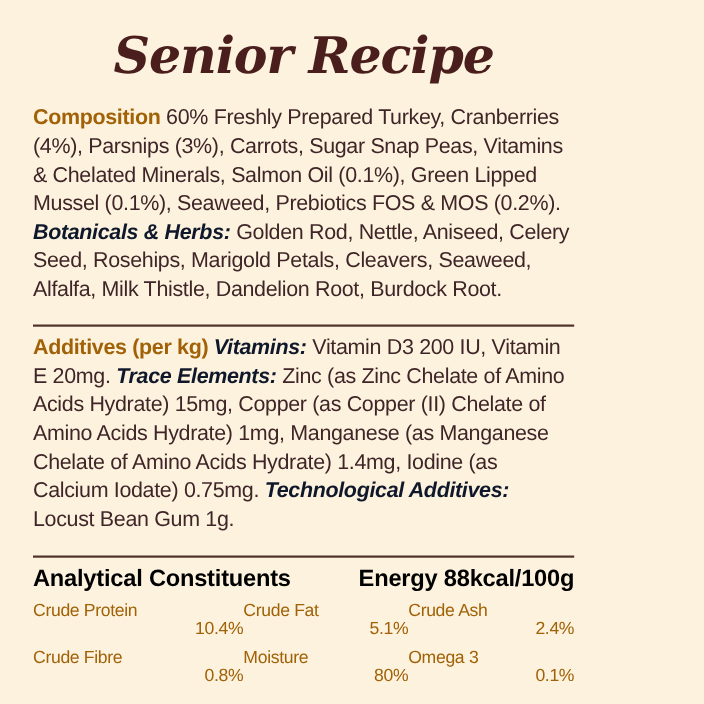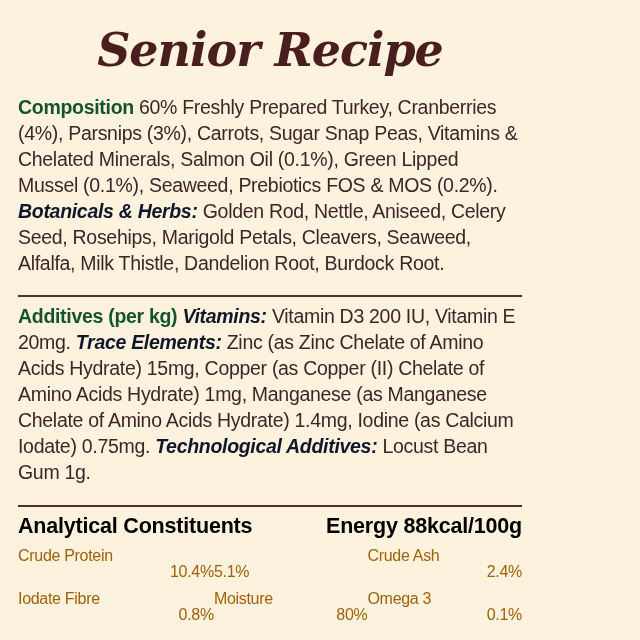--- a/index.html
+++ b/index.html
@@ -10,21 +10,21 @@
     width: 640px;
     height: 640px;
     background: #fcf2de;
     font-family: "Liberation Sans", sans-serif;
     overflow: hidden;
   }
   .label {
     box-sizing: border-box;
     width: 552px;
     height: 640px;
-    padding: 24px 30px 0 18px;
+    padding: 24px 30px 0 30px;
   }
   .title {
     font-family: "DejaVu Serif", serif;
     font-style: italic;
     font-weight: bold;
     font-size: 46px;
     line-height: 1.15;
     color: #491e1d;
     text-align: center;
     letter-spacing: -1px;
@@ -41,21 +41,21 @@
   }
   .para {
     margin-top: 17px;
     font-size: 19.5px;
     line-height: 26px;
     color: #3f2527;
     letter-spacing: -0.3px;
     text-align: left;
   }
   .lead {
-    color: #14532d;
+    color: #a16207;
     font-weight: bold;
     font-style: normal;
   }
   .lead-italic {
     color: #0f172a;
     font-weight: bold;
     font-style: italic;
   }
   .rule {
     border: none;
@@ -131,27 +131,28 @@
   </div>
 
   <div class="anal-table">
 
     <div class="anal-group g1">
       <div class="anal-row">
         <span class="anal-label">Crude Protein</span>
         <span class="anal-value">10.4%</span>
       </div>
       <div class="anal-row">
-        <span class="anal-label">Iodate Fibre</span>
+        <span class="anal-label">Crude Fibre</span>
         <span class="anal-value">0.8%</span>
       </div>
     </div>
 
     <div class="anal-group g2">
       <div class="anal-row">
+        <span class="anal-label">Crude Fat</span>
         <span class="anal-value">5.1%</span>
       </div>
       <div class="anal-row">
         <span class="anal-label">Moisture</span>
         <span class="anal-value">80%</span>
       </div>
     </div>
 
     <div class="anal-group g3">
       <div class="anal-row">

